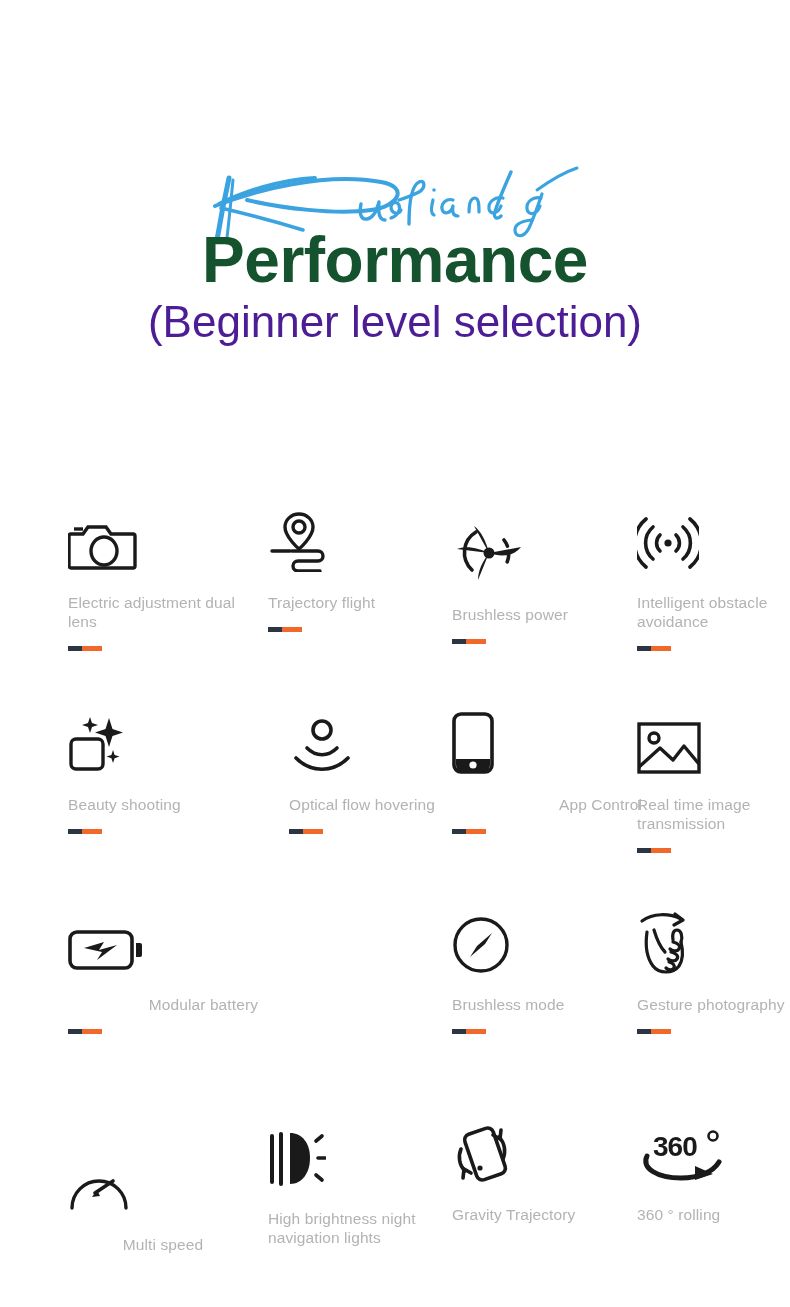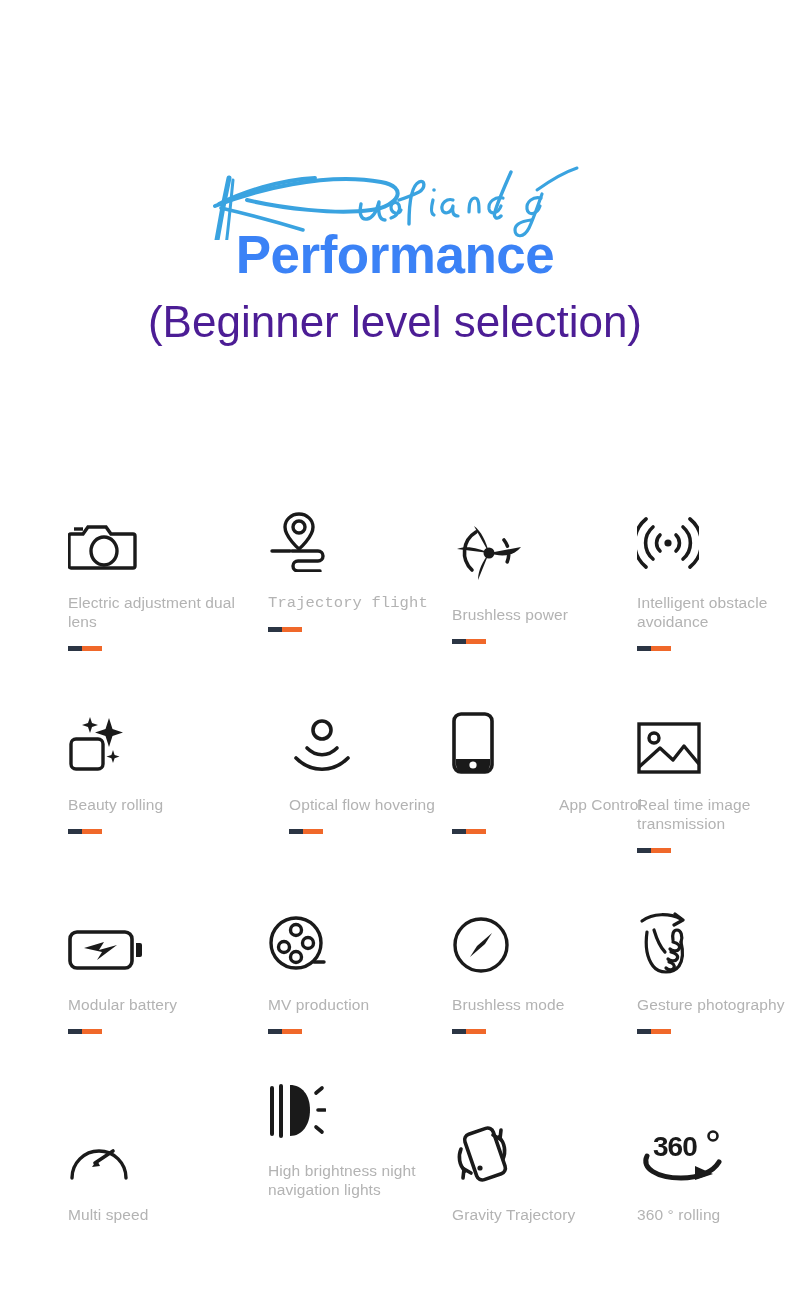--- a/index.html
+++ b/index.html
@@ -18,23 +18,23 @@
   .brand-script{
     position:absolute;
     left:0;right:0;top:160px;
     height:80px;
     pointer-events:none;
   }
   .brand-script svg{display:block;margin:0 auto;}
 
   .title{
     position:absolute;left:0;right:0;top:228px;
-    font-size:53px;
+    font-size:64px;
     font-weight:bold;
-    color:#3b82f6;
+    color:#14532d;
     letter-spacing:-0.5px;
     line-height:1;
     white-space:nowrap;
   }
   .subtitle{
     position:absolute;left:0;right:0;top:298px;
     font-size:44px;
     font-weight:normal;
     color:#4c1d95;
     line-height:1.08;
@@ -116,21 +116,21 @@
         <svg width="72" height="54" viewBox="0 0 72 54" fill="none" stroke="#1a1a1a" stroke-width="3.4">
           <path d="M3 16h12l5-7h18l5 7h22a2 2 0 0 1 2 2v30a2 2 0 0 1-2 2H3a2 2 0 0 1-2-2V18a2 2 0 0 1 2-2z"></path>
           <ellipse cx="36" cy="33" rx="13" ry="14"></ellipse>
           <path d="M6 11h9"></path>
         </svg>
       </div>
       <div class="cell-label">Electric adjustment dual lens</div>
       <span class="divider"></span>
     </div>
 
-    <div class="cell" style="left:268px;top:510px;font-family:Liberation Mono, monospace;">
+    <div class="cell" style="left:268px;top:510px;">
       <div class="icon-box">
         <svg width="62" height="62" viewBox="0 0 62 62" fill="none" stroke="#1a1a1a" stroke-width="3.4" stroke-linecap="round">
           <path d="M31 4c-8 0-14 6-14 13 0 10 14 22 14 22s14-12 14-22c0-7-6-13-14-13z"></path>
           <circle cx="31" cy="17" r="6"></circle>
           <path d="M4 41h18"></path>
           <path d="M24 41h26a5 5 0 0 1 0 10H30a5 5 0 0 0 0 10h22"></path>
         </svg>
       </div>
       <div class="cell-label">Trajectory flight</div>
       <span class="divider"></span>
@@ -170,21 +170,21 @@
 
     <div class="cell" style="left:68px;top:712px;">
       <div class="icon-box">
         <svg width="62" height="62" viewBox="0 0 62 62" fill="none" stroke="#1a1a1a" stroke-width="3.4">
           <rect x="3" y="27" width="32" height="30" rx="5"></rect>
           <path d="M41 6 L44.5 17 L55 20.5 L44.5 24 L41 35 L37.5 24 L27 20.5 L37.5 17z" fill="#1a1a1a" stroke="none"></path>
           <path d="M22 5 L24 11 L30 13 L24 15 L22 21 L20 15 L14 13 L20 11z" fill="#1a1a1a" stroke="none"></path>
           <path d="M45 38 L46.6 43 L51.5 44.6 L46.6 46.2 L45 51 L43.4 46.2 L38.5 44.6 L43.4 43z" fill="#1a1a1a" stroke="none"></path>
         </svg>
       </div>
-      <div class="cell-label">Beauty rolling</div>
+      <div class="cell-label">Beauty shooting</div>
       <span class="divider"></span>
     </div>
 
     <div class="cell" style="left:268px;top:712px;margin-left:21px;">
       <div class="icon-box">
         <svg width="66" height="56" viewBox="0 0 66 56" fill="none" stroke="#1a1a1a" stroke-width="3.6" stroke-linecap="round">
           <circle cx="33" cy="12" r="9"></circle>
           <path d="M18 30c9 9 21 9 30 0"></path>
           <path d="M7 40c15 15 37 15 52 0"></path>
         </svg>
@@ -210,46 +210,32 @@
         <svg width="64" height="52" viewBox="0 0 64 52" fill="none" stroke="#1a1a1a" stroke-width="3.4">
           <rect x="2" y="2" width="60" height="48"></rect>
           <circle cx="17" cy="16" r="5"></circle>
           <path d="M2 45 L23 26 L36 38 L47 24 L62 42" stroke-linejoin="round"></path>
         </svg>
       </div>
       <div class="cell-label">Real time image transmission</div>
       <span class="divider"></span>
     </div>
 
-    <div class="cell" style="left:68px;top:912px;">
+    <div class="cell" style="left:68px;top:912px;text-align:right;">
       <div class="icon-box">
         <svg width="76" height="48" viewBox="0 0 76 48" fill="none" stroke="#1a1a1a" stroke-width="3.6">
           <rect x="2" y="6" width="62" height="36" rx="7"></rect>
           <path d="M68 17h4a2 2 0 0 1 2 2v10a2 2 0 0 1-2 2h-4z" fill="#1a1a1a" stroke="none"></path>
           <path d="M16 22 L36 16 L31 24 L49 19 L29 34 L34 26z" fill="#1a1a1a" stroke="none"></path>
         </svg>
       </div>
       <div class="cell-label">Modular battery</div>
       <span class="divider"></span>
     </div>
 
-    <div class="cell" style="left:268px;top:912px;">
-      <div class="icon-box">
-        <svg width="60" height="58" viewBox="0 0 60 58" fill="none" stroke="#1a1a1a" stroke-width="3.4">
-          <circle cx="28" cy="27" r="25"></circle>
-          <circle cx="28" cy="14" r="5.5"></circle>
-          <circle cx="16" cy="31" r="5.5"></circle>
-          <circle cx="40" cy="27" r="5.5"></circle>
-          <circle cx="28" cy="41" r="5.5"></circle>
-          <path d="M46 46h10" stroke-linecap="round"></path>
-        </svg>
-      </div>
-      <div class="cell-label">MV production</div>
-      <span class="divider"></span>
-    </div>
 
     <div class="cell" style="left:452px;top:912px;">
       <div class="icon-box">
         <svg width="58" height="58" viewBox="0 0 58 58" fill="none" stroke="#1a1a1a" stroke-width="3.4">
           <circle cx="29" cy="29" r="26"></circle>
           <path d="M40 17 L25 30 L18 41 L33 28z" fill="#1a1a1a" stroke="none"></path>
         </svg>
       </div>
       <div class="cell-label">Brushless mode</div>
       <span class="divider"></span>
@@ -265,33 +251,33 @@
           <path d="M44 30 C46 24 44 18 40 18 C36 18 35 23 36 28"></path>
           <path d="M36 30 C41 31 44 34 42 37 C40 40 35 39 33 37"></path>
           <path d="M34 40 C39 41 42 44 40 47 C38 50 33 49 31 47"></path>
           <path d="M32 50 C36 51 38 53 37 56 C35 59 31 58 29 56"></path>
         </svg>
       </div>
       <div class="cell-label">Gesture photography</div>
       <span class="divider"></span>
     </div>
 
-    <div class="cell" style="left:68px;top:1122px;">
+    <div class="cell" style="left:68px;top:1152px;text-align:center;">
       <div class="icon-box">
         <svg width="62" height="52" viewBox="0 0 62 52" fill="none" stroke="#1a1a1a" stroke-width="3.4" stroke-linecap="round">
           <path d="M4 46 A27 27 0 1 1 58 46"></path>
           <path d="M45 19 L27 31" stroke-width="3.6"></path>
           <path d="M29 28 L24 35 L32 34z" fill="#1a1a1a" stroke="none"></path>
         </svg>
       </div>
       <div class="cell-label">Multi speed</div>
       <span class="divider hidden"></span>
     </div>
 
-    <div class="cell" style="left:268px;top:1078px;">
+    <div class="cell" style="left:268px;top:1126px;">
       <div class="icon-box">
         <svg width="58" height="58" viewBox="0 0 58 58" fill="none" stroke="#1a1a1a">
           <path d="M4 6 L4 52" stroke-width="4" stroke-linecap="round"></path>
           <path d="M13 4 L13 54" stroke-width="4" stroke-linecap="round"></path>
           <path d="M22 3 C34 3 42 13 42 28 C42 43 34 54 22 54z" fill="#1a1a1a" stroke="none"></path>
           <path d="M48 11 L54 6" stroke-width="3.6" stroke-linecap="round"></path>
           <path d="M50 28 L57 28" stroke-width="3.6" stroke-linecap="round"></path>
           <path d="M48 45 L54 50" stroke-width="3.6" stroke-linecap="round"></path>
         </svg>
       </div>

